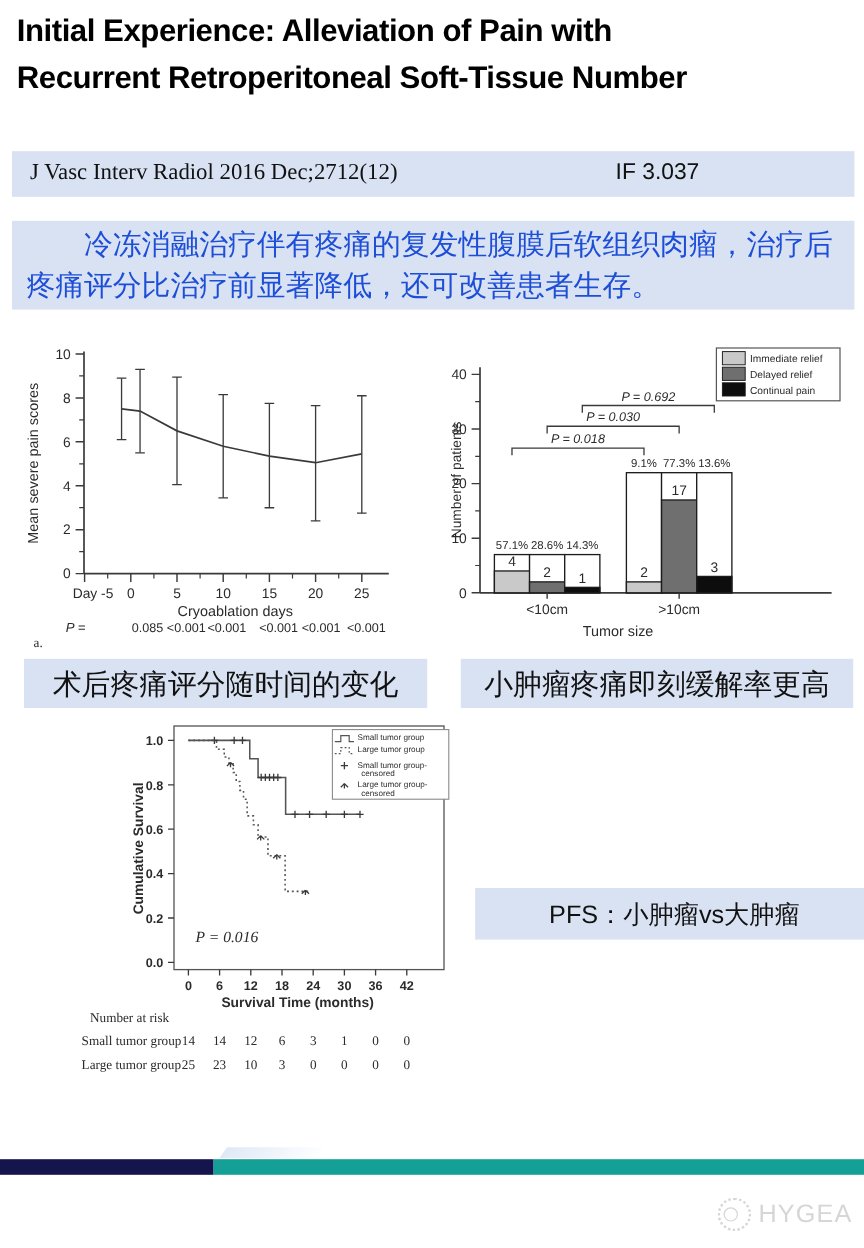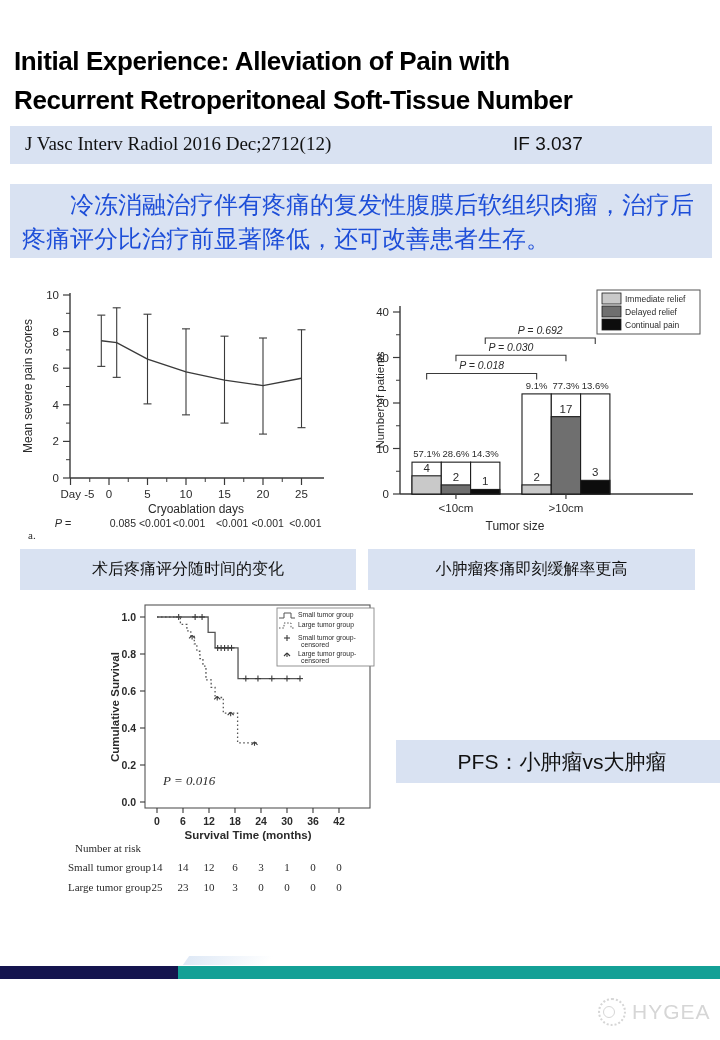--- a/index.html
+++ b/index.html
@@ -1,41 +1,41 @@
 <!DOCTYPE html>
 <html style="--light_blue: #d9e2f2; --navy: #15154e; --teal: #14a096; --logo_navy: #1b1a5e; --logo_red: #e8131d; --watermark_gray: #d6d6d6; --ink: #3a3a3a;"><head>
 <meta charset="utf-8">
 <style>
   html,body{margin:0;padding:0;background:#fff;}
   .page{position:relative;width:720px;height:1040px;background:#fff;overflow:hidden;
         font-family:"Liberation Sans",sans-serif;}
   
-  .title{position:absolute;left:14px;top:6px;width:700px;color:#000;margin-top:36px;}
+  .title{position:absolute;left:14px;top:6px;width:700px;color:#000;}
   .title div{font-size:26px;font-weight:700;line-height:39px;letter-spacing:-0.4px;white-space:nowrap;
              font-family:"Liberation Sans",sans-serif;}
   
   .journal-bar{position:absolute;left:10px;top:126px;width:702px;height:38px;
                background:var(--light_blue);font-size:19px;color:#111;}
   .journal-bar .cite{position:absolute;left:15px;top:7px;font-family:Liberation Serif, serif;}
   .journal-bar .if{position:absolute;left:487px;top:7px;margin-left:16px;}
   
   .summary-box{position:absolute;left:10px;top:184px;width:702px;height:74px;background:var(--light_blue);}
   .summary-box p{margin:0;padding:4px 12px 0 12px;text-indent:2em;font-size:24px;line-height:34px;color:#1d4ed8;}
   
   .chart{position:absolute;background:#fff;}
   #chart-pain{left:18px;top:280px;}
   #chart-bar{left:375px;top:280px;}
   #chart-km{left:16px;top:592px;}
   svg text{font-family:"Liberation Sans",sans-serif;fill:#2b2b2b;}
   svg text.serif{font-family:"Liberation Serif",serif;}
   
   .caption{position:absolute;background:var(--light_blue);display:flex;align-items:center;
-           justify-content:center;font-size:16px;color:#111;}
+           justify-content:center;font-size:24px;color:#111;}
   .caption-left{left:20px;top:549px;width:336px;height:41px;}
-  .caption-right{left:368px;top:549px;width:327px;height:41px;}
+  .caption-right{left:384px;top:549px;width:327px;height:41px;}
   .pfs-box{left:396px;top:740px;width:332px;height:43px;font-size:21px;}
   
   .footer-accent{position:absolute;left:186px;top:956px;width:120px;height:9px;
                  background:linear-gradient(90deg,#dfe9f6,#ffffff 70%);transform:skewX(-35deg);}
   .bar-navy{position:absolute;left:0;top:966px;width:178px;height:13px;background:var(--navy);}
   .bar-teal{position:absolute;left:178px;top:966px;width:542px;height:13px;background:var(--teal);}
   .logo{position:absolute;left:14px;top:1038px;font-family:"Liberation Serif",serif;
         font-weight:700;font-size:28px;color:var(--logo_navy);letter-spacing:1px;}
   .logo .plus{position:relative;top:-12px;left:1px;font-size:13px;color:var(--logo_red);}
   .watermark{position:absolute;left:598px;top:998px;display:flex;align-items:center;gap:6px;

